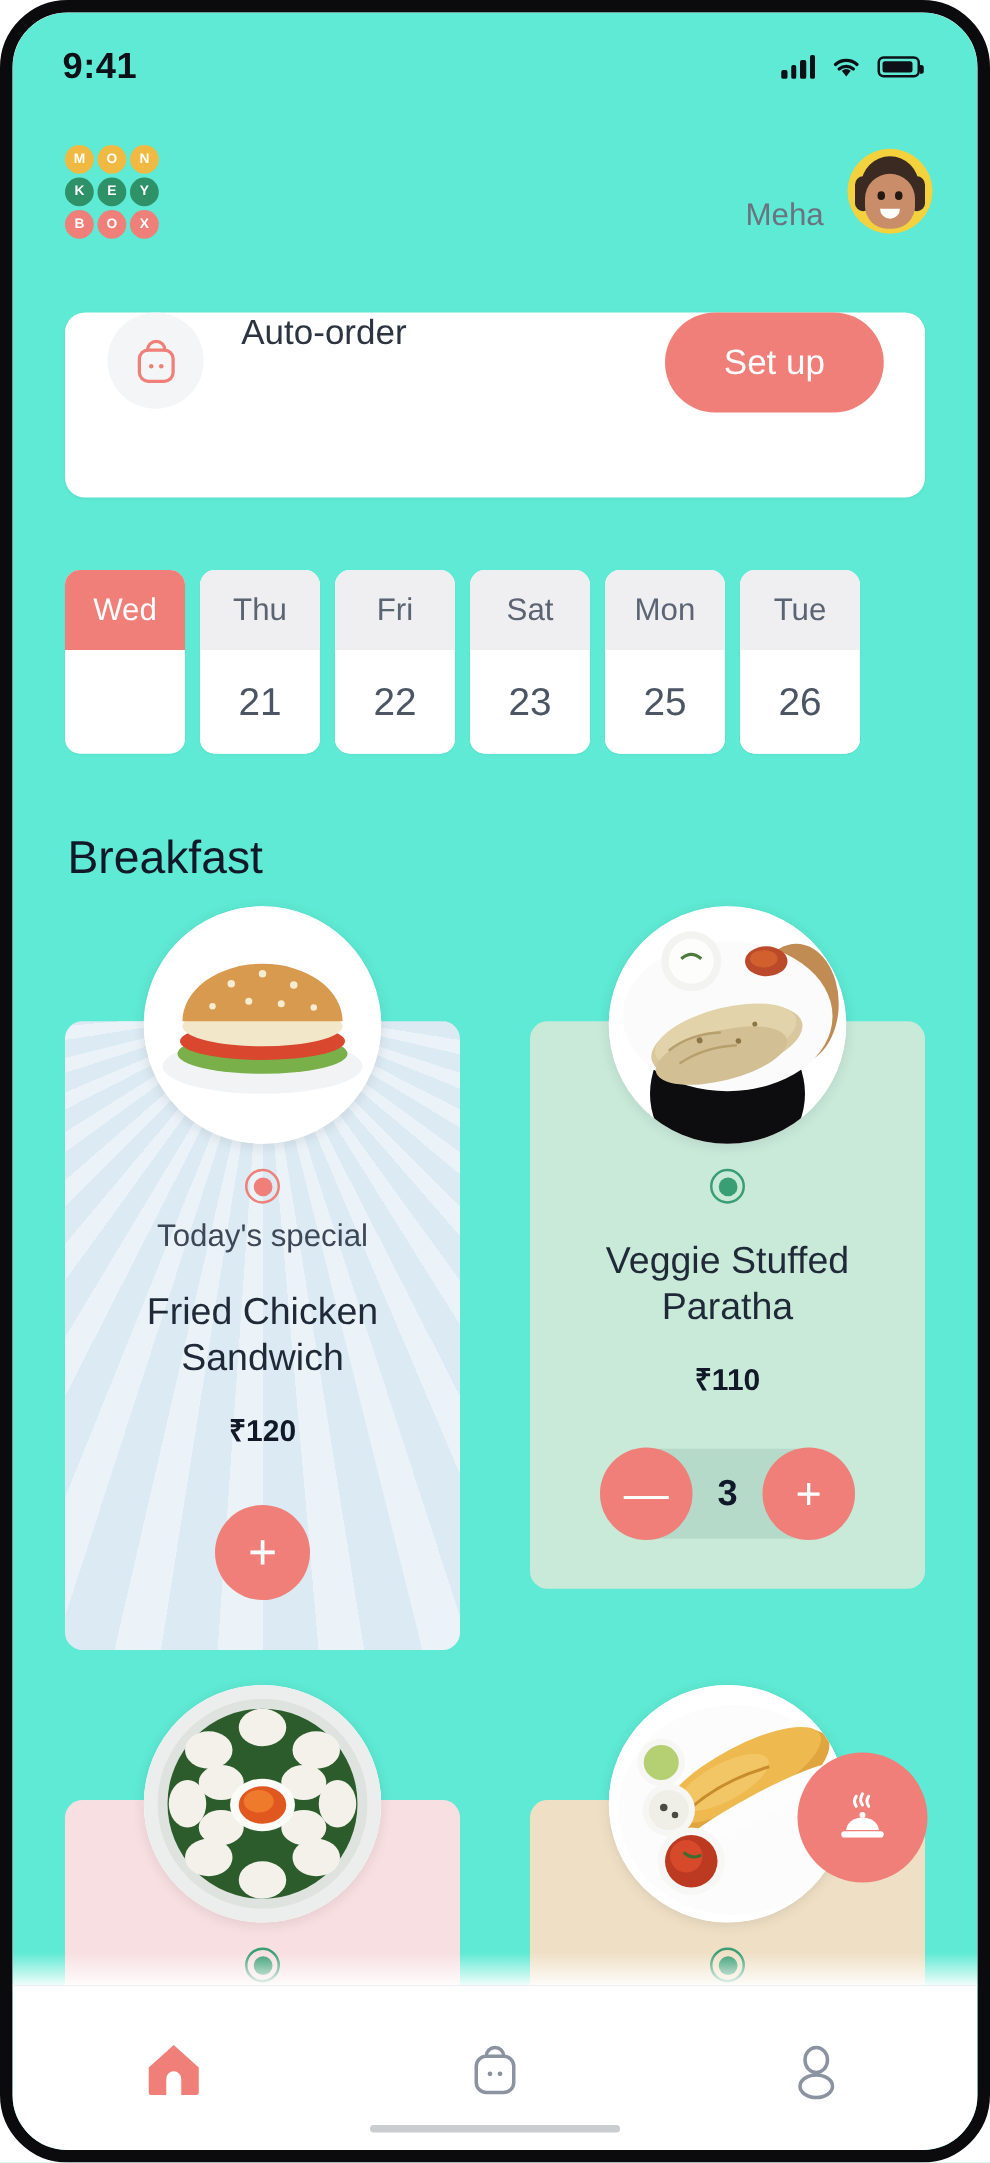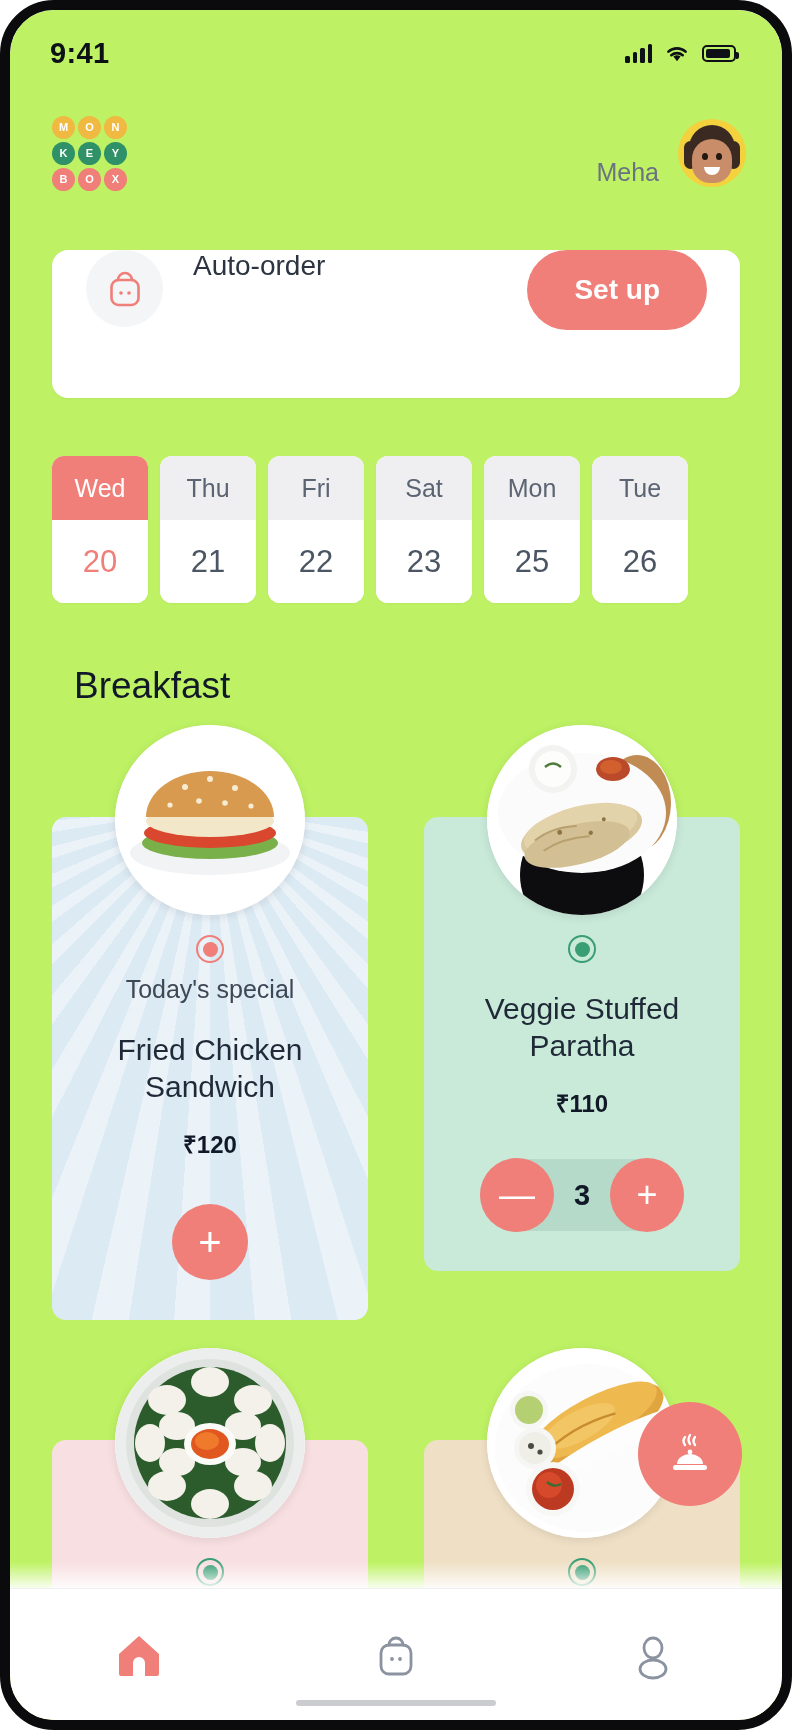--- a/index.html
+++ b/index.html
@@ -14,21 +14,21 @@
     position:relative;
     width:792px; height:1730px;
     background:#f6f7f9;
     border-radius:54px;
     border:10px solid #0b0b0d;
     overflow:hidden;
   }
   .screen {
     position:absolute; inset:0;
     border-radius:44px;
-    background:#bef264;
+    background:#5eead4;
     overflow:hidden;
   }
 
   
   .statusbar {
     height:86px;
     display:flex; align-items:center;
     justify-content:space-between;
     padding:0 46px 0 40px;
   }
@@ -124,21 +124,20 @@
   }
   .ao-label {
     flex:1; font-size:28px; color:#2b3440; padding-left:30px;
   }
   .setup-btn {
     background:#ef7f78; color:#fff;
     border:none; border-radius:40px;
     height:80px; padding:0 47px;
     font-size:28px; font-family:inherit; cursor:pointer;
     white-space:nowrap;
-    font-weight:bold;
   }
 
   
   .dates {
     display:flex; gap:12px;
     margin:58px 0 0 42px;
     padding-right:0;
   }
   .date {
     width:96px; flex:none;
@@ -154,21 +153,21 @@
   .date .num {
     height:83px; background:#fff;
     display:flex;align-items:center;justify-content:center;
     font-size:31px; color:#4b5563;
   }
   .date.active .dow { background:#ef7f78; color:#fff; }
   .date.active .num { color:#ef7f78; }
 
   
   .section-title {
-    margin:62px 0 0 64px;
+    margin:62px 0 0 44px;
     font-size:37px; color:#111827; font-weight:400;
   }
 
   
   .grid {
     display:grid; grid-template-columns:1fr 1fr;
     gap:56px; margin:110px 42px 0 42px;
   }
   .meal { position:relative; }
   .meal-card {
@@ -343,21 +342,20 @@
         <circle cx="24" cy="26" r="1.8" fill="#ef7f78"></circle>
       </svg>
     </div>
     <div class="ao-label">Auto-order</div>
     <button class="setup-btn">Set up</button>
   </div>
 
   <div class="dates">
     <div class="date active">
       <div class="dow">Wed</div>
-      <div class="num">20</div>
     </div>
     <div class="date">
       <div class="dow">Thu</div>
       <div class="num">21</div>
     </div>
     <div class="date">
       <div class="dow">Fri</div>
       <div class="num">22</div>
     </div>
     <div class="date">

